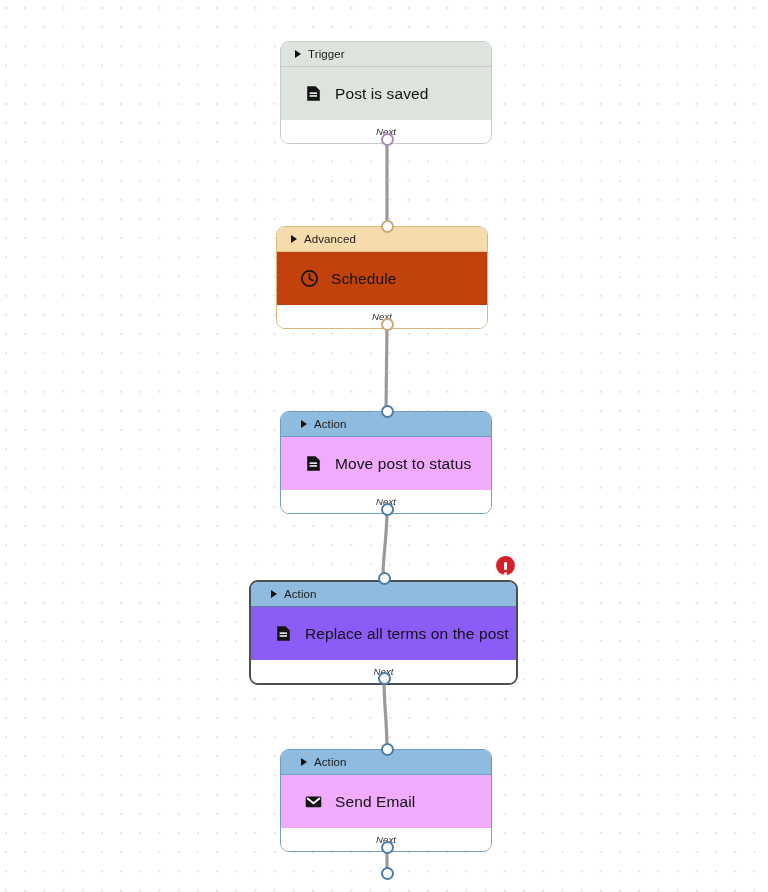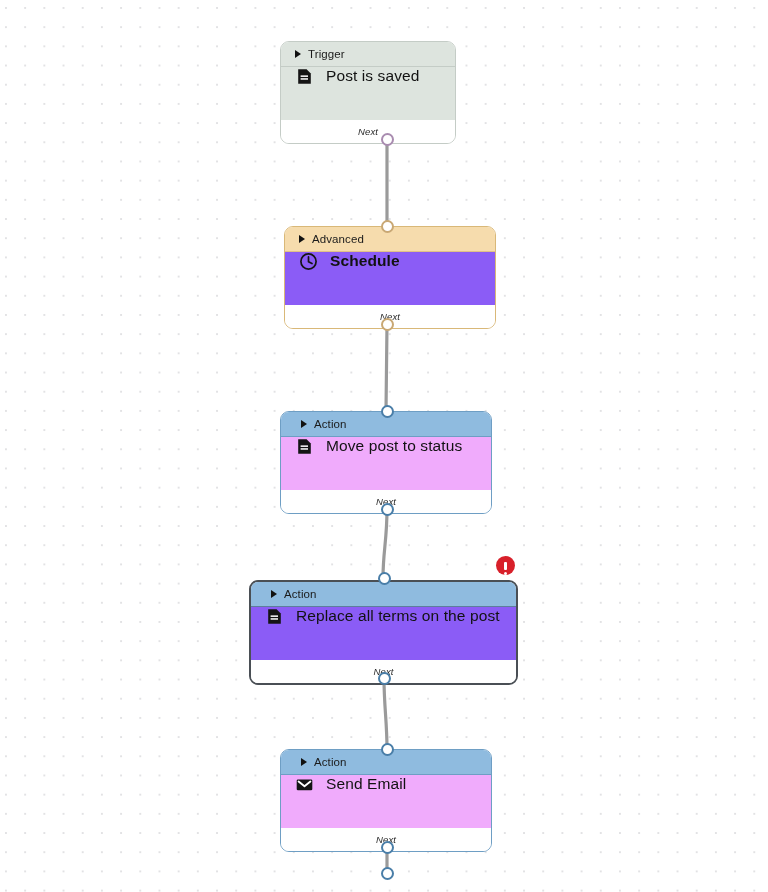--- a/index.html
+++ b/index.html
@@ -62,21 +62,22 @@
     border-left: 6px solid #111111;
     border-top: 4.5px solid transparent;
     border-bottom: 4.5px solid transparent;
     margin-right: 7px;
     flex: none;
   }
   .node-body {
     box-sizing: border-box;
     height: 53px;
     display: flex;
-    padding-left: 14px;
+    align-items: center;
+    padding-left: 23px;
   }
   .node-icon {
     width: 19px;
     height: 19px;
     flex: none;
     margin-right: 12px;
     display: flex;
     align-items: center;
     justify-content: center;
   }
@@ -110,21 +111,21 @@
   }
   .node.trigger .node-body { background: #dde4de; }
 
   .node.advanced {
     border: 1px solid #d9b878;
   }
   .node.advanced .node-header {
     background: #f6dcad;
     border-bottom: 1px solid #e0c188;
   }
-  .node.advanced .node-body { background: #8b5cf6; font-weight: bold; }
+  .node.advanced .node-body { background: #c2410c; }
 
   .node.action {
     border: 1px solid #6e9ec4;
   }
   .node.action .node-header {
     background: #8fbbdf;
     border-bottom: 1px solid #6e9ec4;
     padding-left: 20px;
   }
   .node.action .node-body { background: #f0abfc; }
@@ -191,40 +192,40 @@
   <svg id="edges" viewBox="0 0 768 892" width="768" height="892">
     <g stroke="#9a9a9a" stroke-width="3.2" fill="none" stroke-linecap="round">
       <path d="M 387,139 L 387,226"></path>
       <path d="M 387,324 L 386,411"></path>
       <path d="M 387,509 C 387,540 383,552 383,578"></path>
       <path d="M 384,678 C 384,706 387,722 387,749"></path>
       <path d="M 387,847 L 387,873"></path>
     </g>
   </svg>
 
-  <div class="node trigger" style="left:280px; top:41px; width:176px;">
+  <div class="node trigger" style="left:280px; top:41px; width:212px;">
     <div class="node-header">
       <span class="disclosure"></span>
       <span>Trigger</span>
     </div>
     <div class="node-body">
       <span class="node-icon">
         <svg width="19" height="19" viewBox="0 0 19 19">
           <path d="M3.2 2.2 h8.4 l4.2 4.2 v10.4 h-12.6 z" fill="#141414"></path>
           <rect x="5.6" y="8.4" width="7.4" height="1.5" fill="#ffffff"></rect>
           <rect x="5.6" y="11.2" width="7.4" height="1.5" fill="#ffffff"></rect>
         </svg>
       </span>
       <span class="node-title">Post is saved</span>
     </div>
     <div class="node-footer">Next</div>
   </div>
   <div class="port mauve" style="left:380.5px; top:132.5px;"></div>
 
-  <div class="node advanced" style="left:284px; top:226px; width:212px;">
+  <div class="node advanced" style="left:276px; top:226px; width:212px;">
     <div class="node-header">
       <span class="disclosure"></span>
       <span>Advanced</span>
     </div>
     <div class="node-body">
       <span class="node-icon">
         <svg width="19" height="19" viewBox="0 0 19 19">
           <circle cx="9.5" cy="9.5" r="7.6" fill="none" stroke="#141414" stroke-width="1.7"></circle>
           <path d="M9.5 4.9 V9.7 L13 11.6" fill="none" stroke="#141414" stroke-width="1.7" stroke-linecap="round" stroke-linejoin="round"></path>
         </svg>

